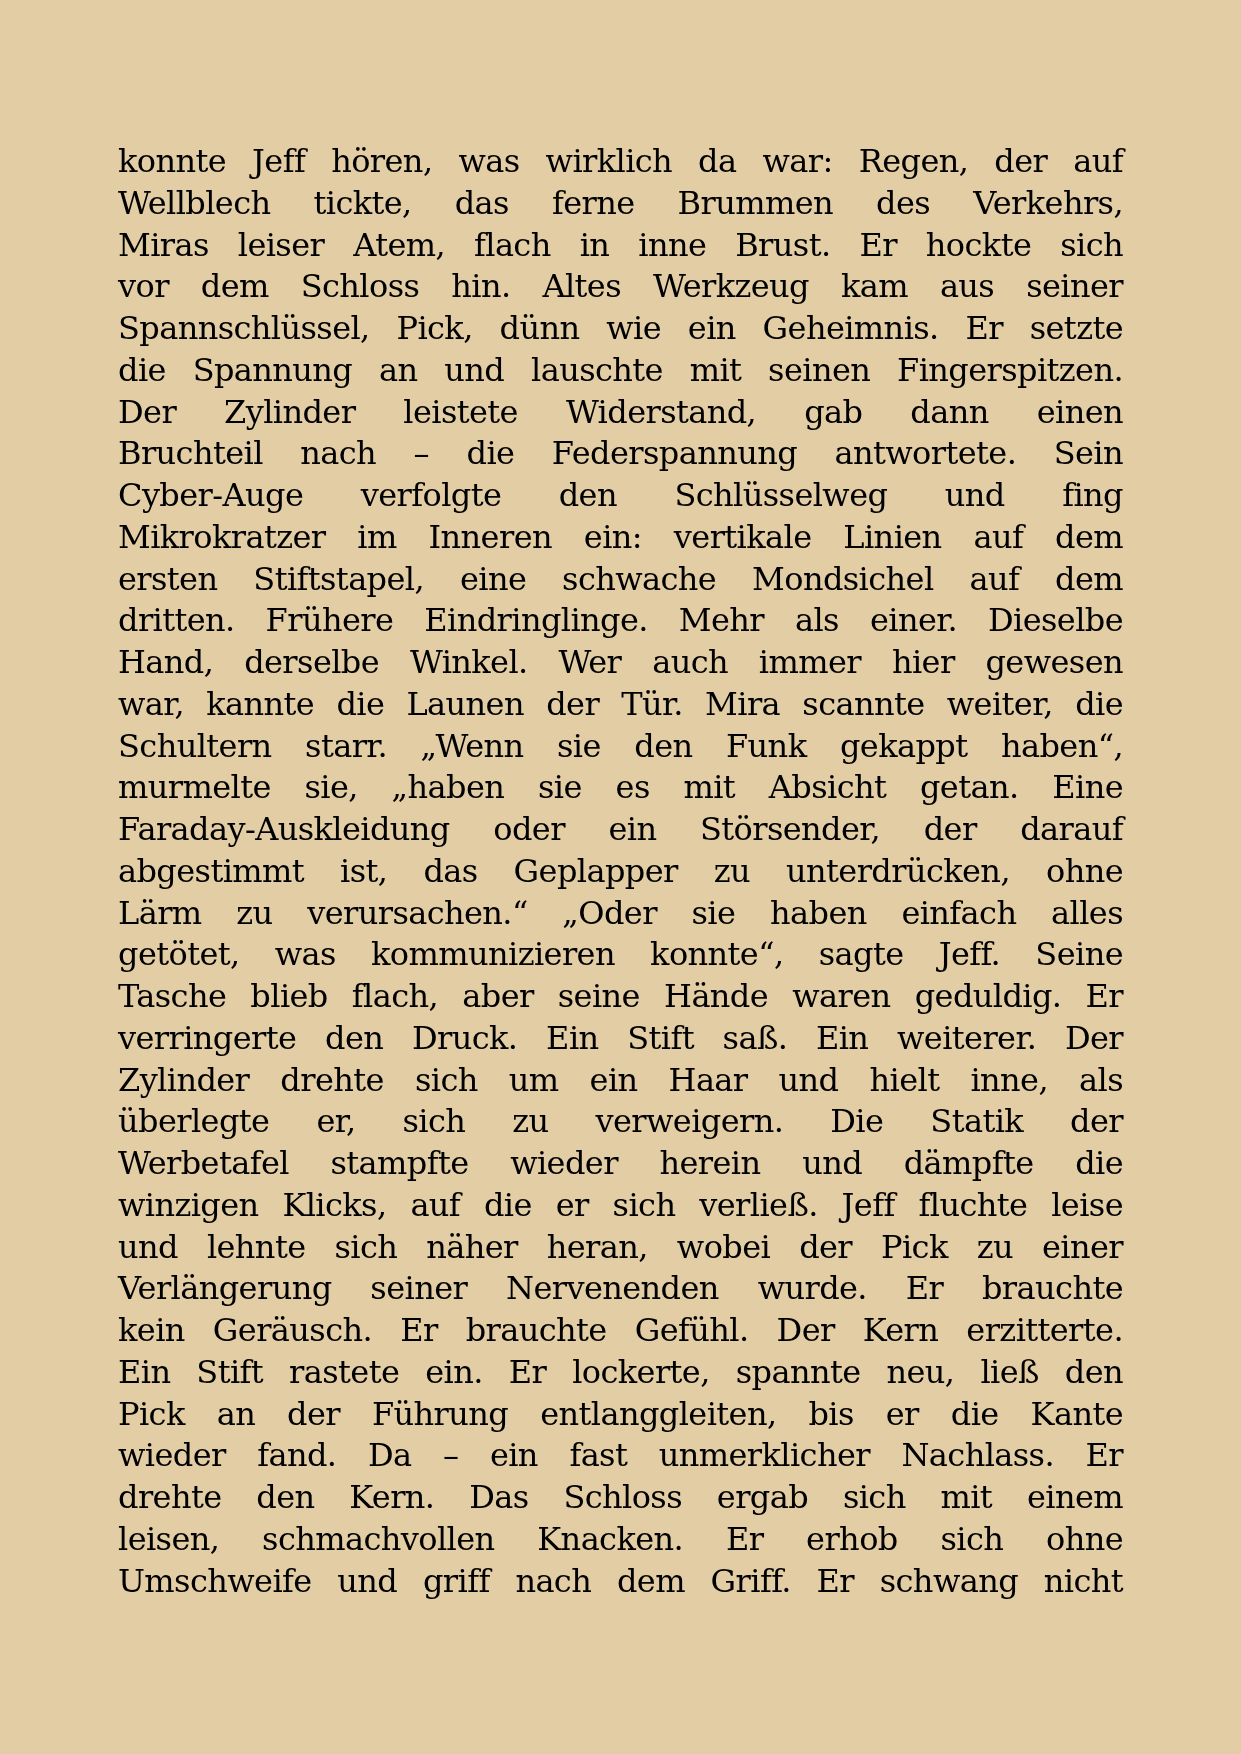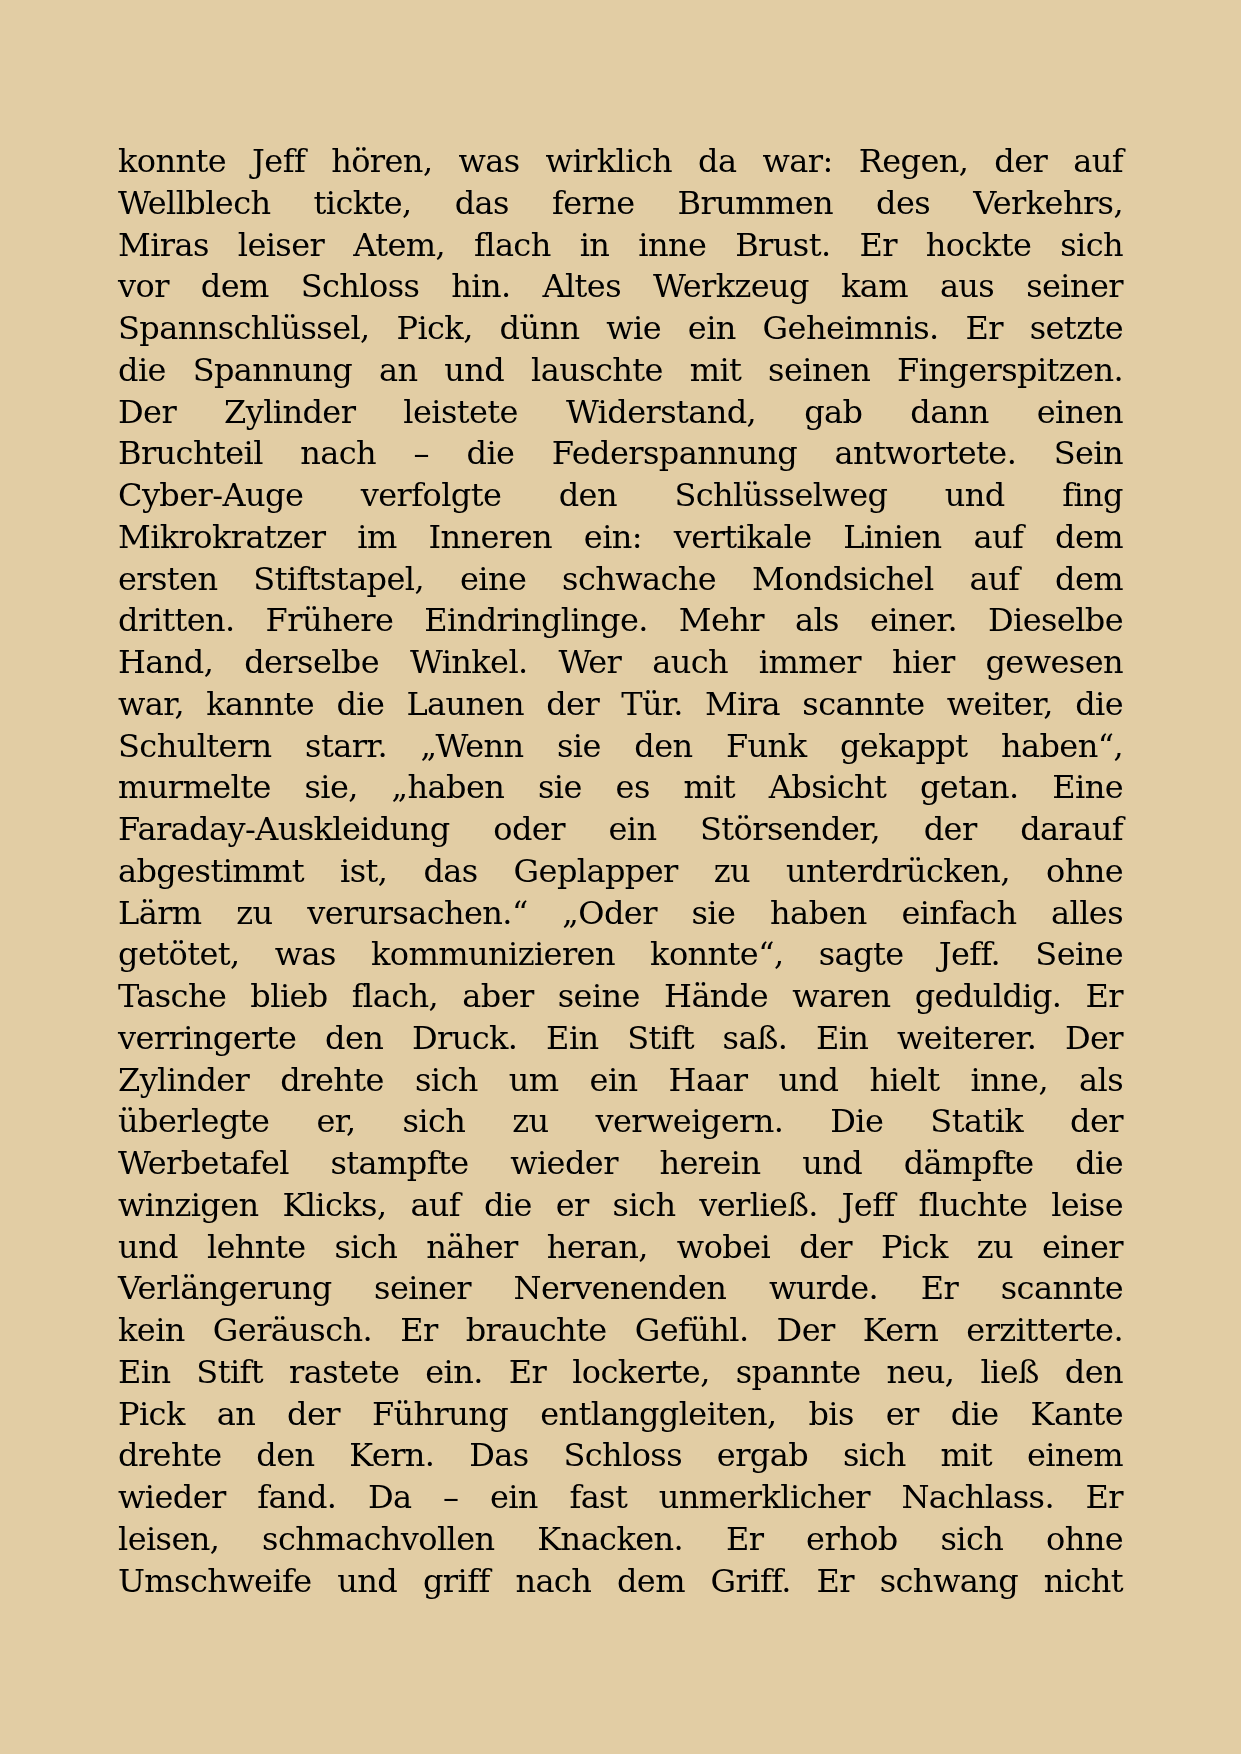--- a/index.html
+++ b/index.html
@@ -63,22 +63,22 @@
     <span class="line">abgestimmt ist, das Geplapper zu unterdrücken, ohne</span>
     <span class="line">Lärm zu verursachen.“ „Oder sie haben einfach alles</span>
     <span class="line">getötet, was kommunizieren konnte“, sagte Jeff. Seine</span>
     <span class="line">Tasche blieb flach, aber seine Hände waren geduldig. Er</span>
     <span class="line">verringerte den Druck. Ein Stift saß. Ein weiterer. Der</span>
     <span class="line">Zylinder drehte sich um ein Haar und hielt inne, als</span>
     <span class="line">überlegte er, sich zu verweigern. Die Statik der</span>
     <span class="line">Werbetafel stampfte wieder herein und dämpfte die</span>
     <span class="line">winzigen Klicks, auf die er sich verließ. Jeff fluchte leise</span>
     <span class="line">und lehnte sich näher heran, wobei der Pick zu einer</span>
-    <span class="line">Verlängerung seiner Nervenenden wurde. Er scannte</span>
+    <span class="line">Verlängerung seiner Nervenenden wurde. Er brauchte</span>
     <span class="line">kein Geräusch. Er brauchte Gefühl. Der Kern erzitterte.</span>
     <span class="line">Ein Stift rastete ein. Er lockerte, spannte neu, ließ den</span>
     <span class="line">Pick an der Führung entlanggleiten, bis er die Kante</span>
+    <span class="line">wieder fand. Da – ein fast unmerklicher Nachlass. Er</span>
     <span class="line">drehte den Kern. Das Schloss ergab sich mit einem</span>
-    <span class="line">wieder fand. Da – ein fast unmerklicher Nachlass. Er</span>
     <span class="line">leisen, schmachvollen Knacken. Er erhob sich ohne</span>
     <span class="line">Umschweife und griff nach dem Griff. Er schwang nicht</span>
   </div>
 </div>
 
 </body></html>

